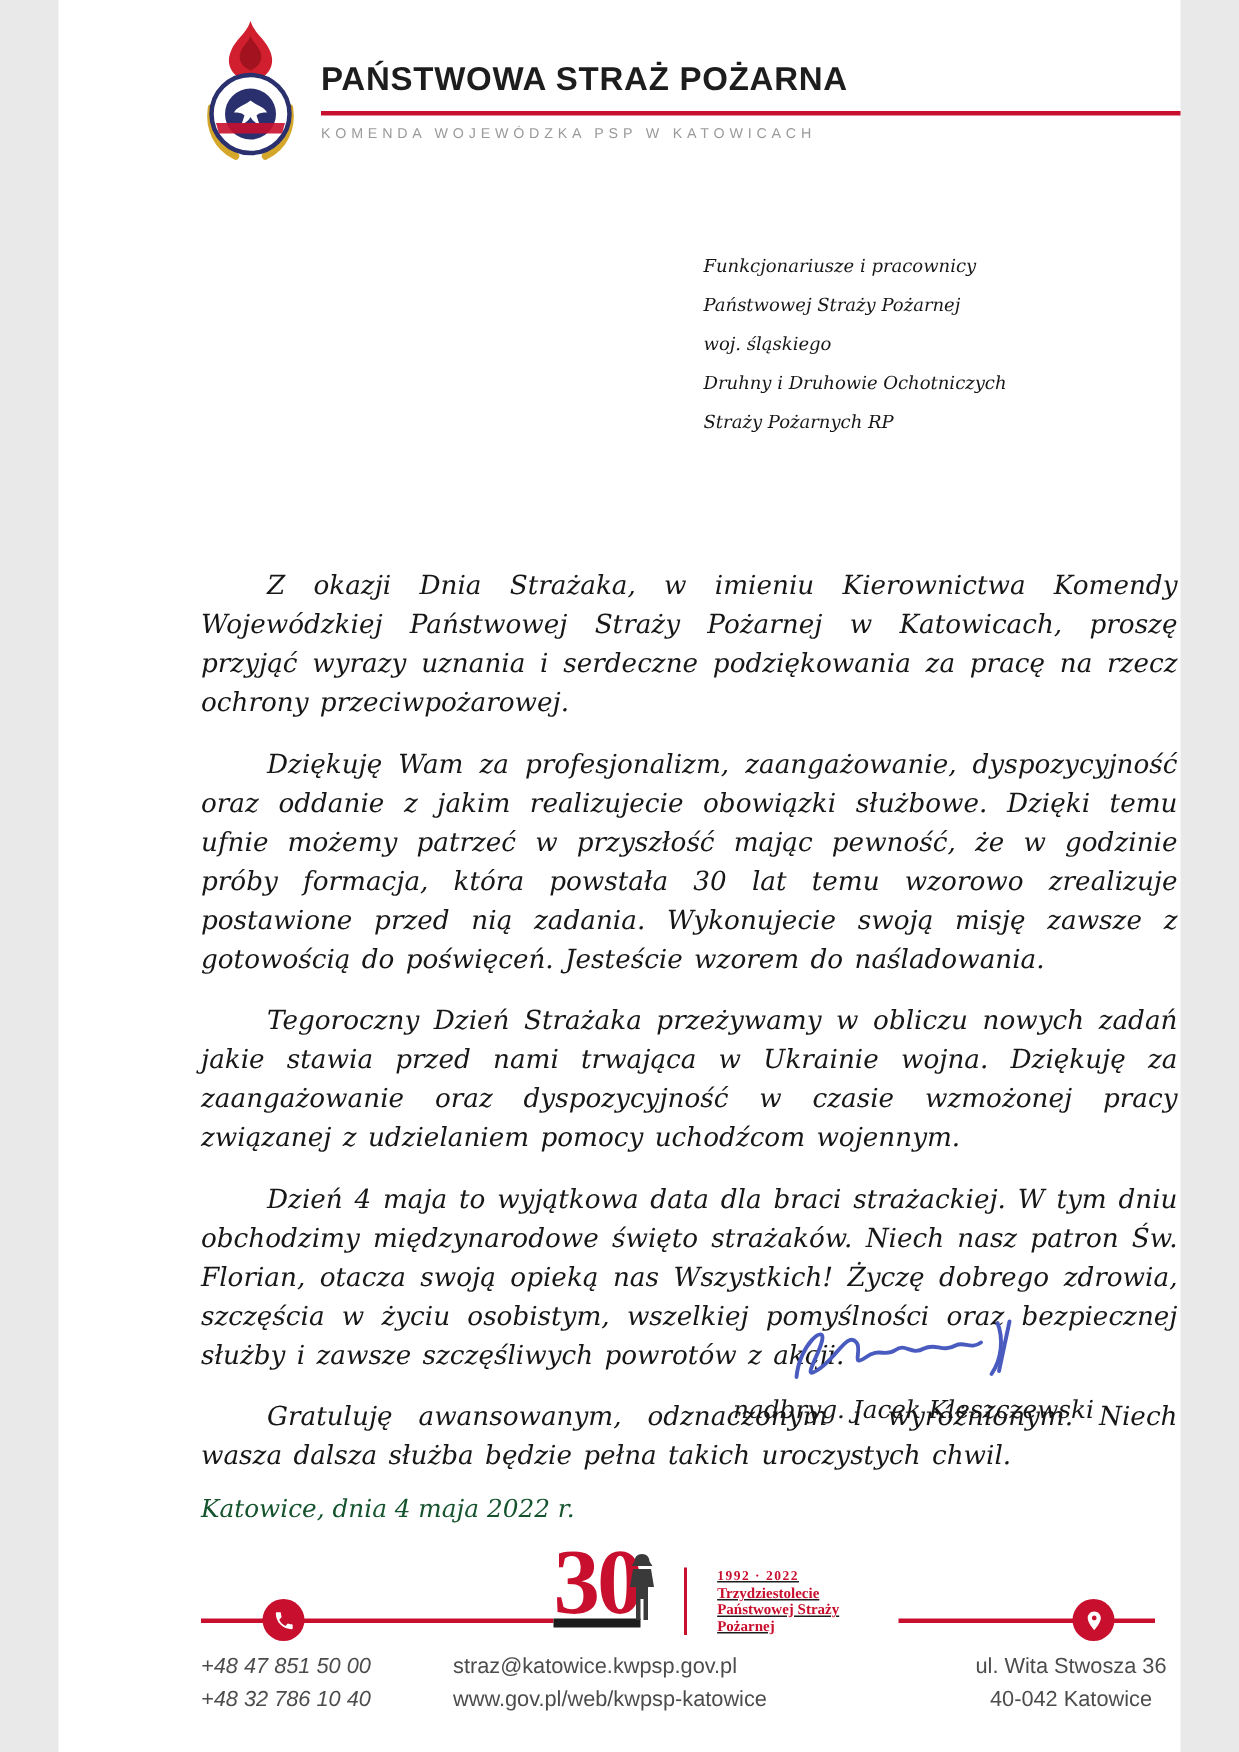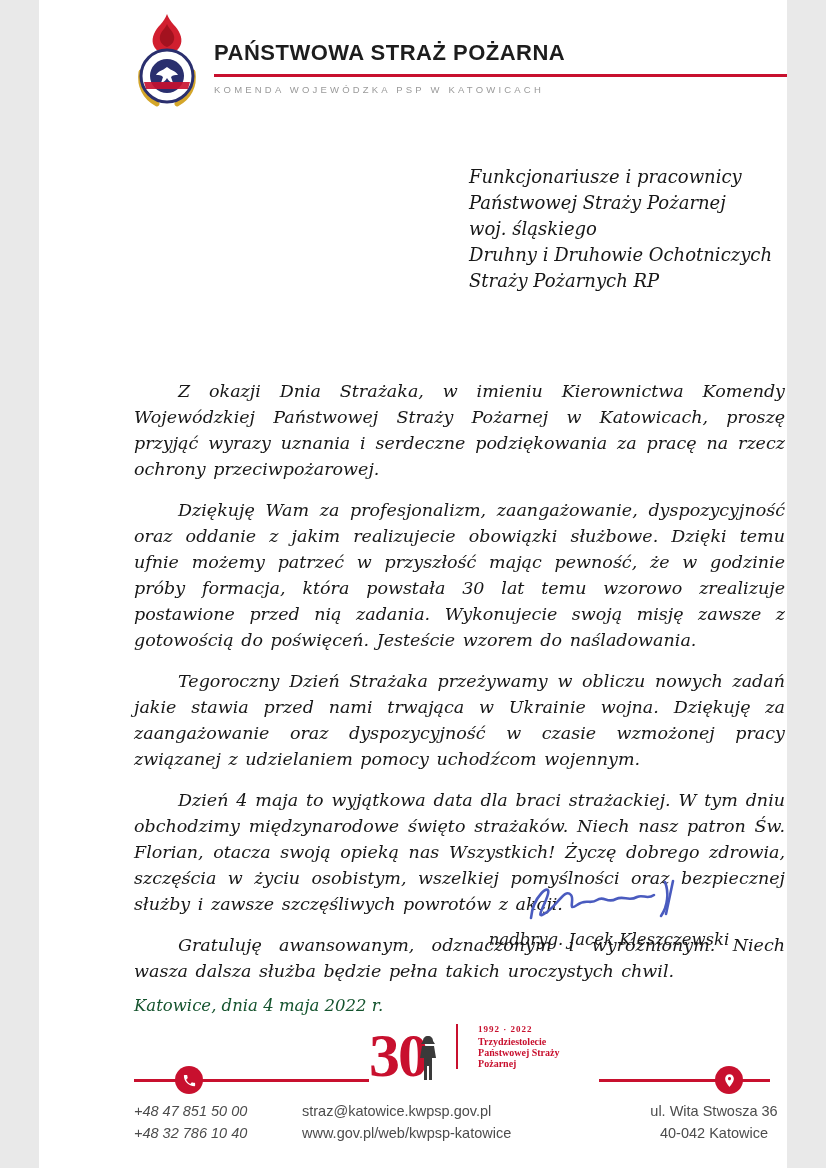--- a/index.html
+++ b/index.html
@@ -16,21 +16,21 @@
     font-weight:700;font-size:22px;letter-spacing:.5px;color:#1d1d1d;margin:0 0 8px 0;
   }
   .red-rule{height:3px;background:#c8102e;width:627px;margin:0 0 7px 0;}
   .org-subtitle{
     font-family:"Liberation Sans","DejaVu Sans",sans-serif;
     font-size:9.5px;letter-spacing:3.2px;color:#9a9a9a;font-weight:500;
   }
   
   .recipient{
     position:absolute;left:430px;top:164px;width:330px;
-    font-style:italic;font-size:18px;line-height:26px;color:#171717;
+    font-style:italic;font-size:12px;line-height:26px;color:#171717;
   }
   
   .letter-body{
     position:absolute;left:95px;top:378px;width:651px;
     font-style:italic;font-size:17.5px;line-height:26px;text-align:justify;
     color:#171717;word-spacing:2px;
   }
   .letter-body p{margin:0 0 15px 0;text-indent:44px;}
   
   .sig-scribble{position:absolute;left:478px;top:874px;width:175px;height:58px;}
@@ -38,21 +38,21 @@
     position:absolute;left:420px;top:930px;width:300px;text-align:center;
     font-style:italic;font-size:16.5px;color:#171717;
   }
   .dateline{
     position:absolute;left:95px;top:996px;
     font-style:italic;font-size:16.5px;color:#14532d;
   }
   
   .anniv{
     position:absolute;left:330px;top:1024px;width:230px;height:66px;
-    background:#fff;z-index:3;display:flex;align-items:flex-start;
+    background:#fff;z-index:3;display:flex;align-items:flex-end;text-decoration:underline;
   }
   .anniv-num-wrap{position:relative;width:84px;height:66px;}
   .anniv-num{
     font-family:"Liberation Serif","DejaVu Serif",serif;font-weight:700;
     font-size:62px;line-height:62px;color:#c8102e;letter-spacing:-2px;
   }
   .anniv-fig{position:absolute;left:48px;top:12px;width:22px;height:46px;}
   .anniv-text{
     border-left:2px solid #c8102e;padding-left:20px;margin-left:4px;
     font-family:"Liberation Serif","DejaVu Serif",serif;color:#c8102e;

